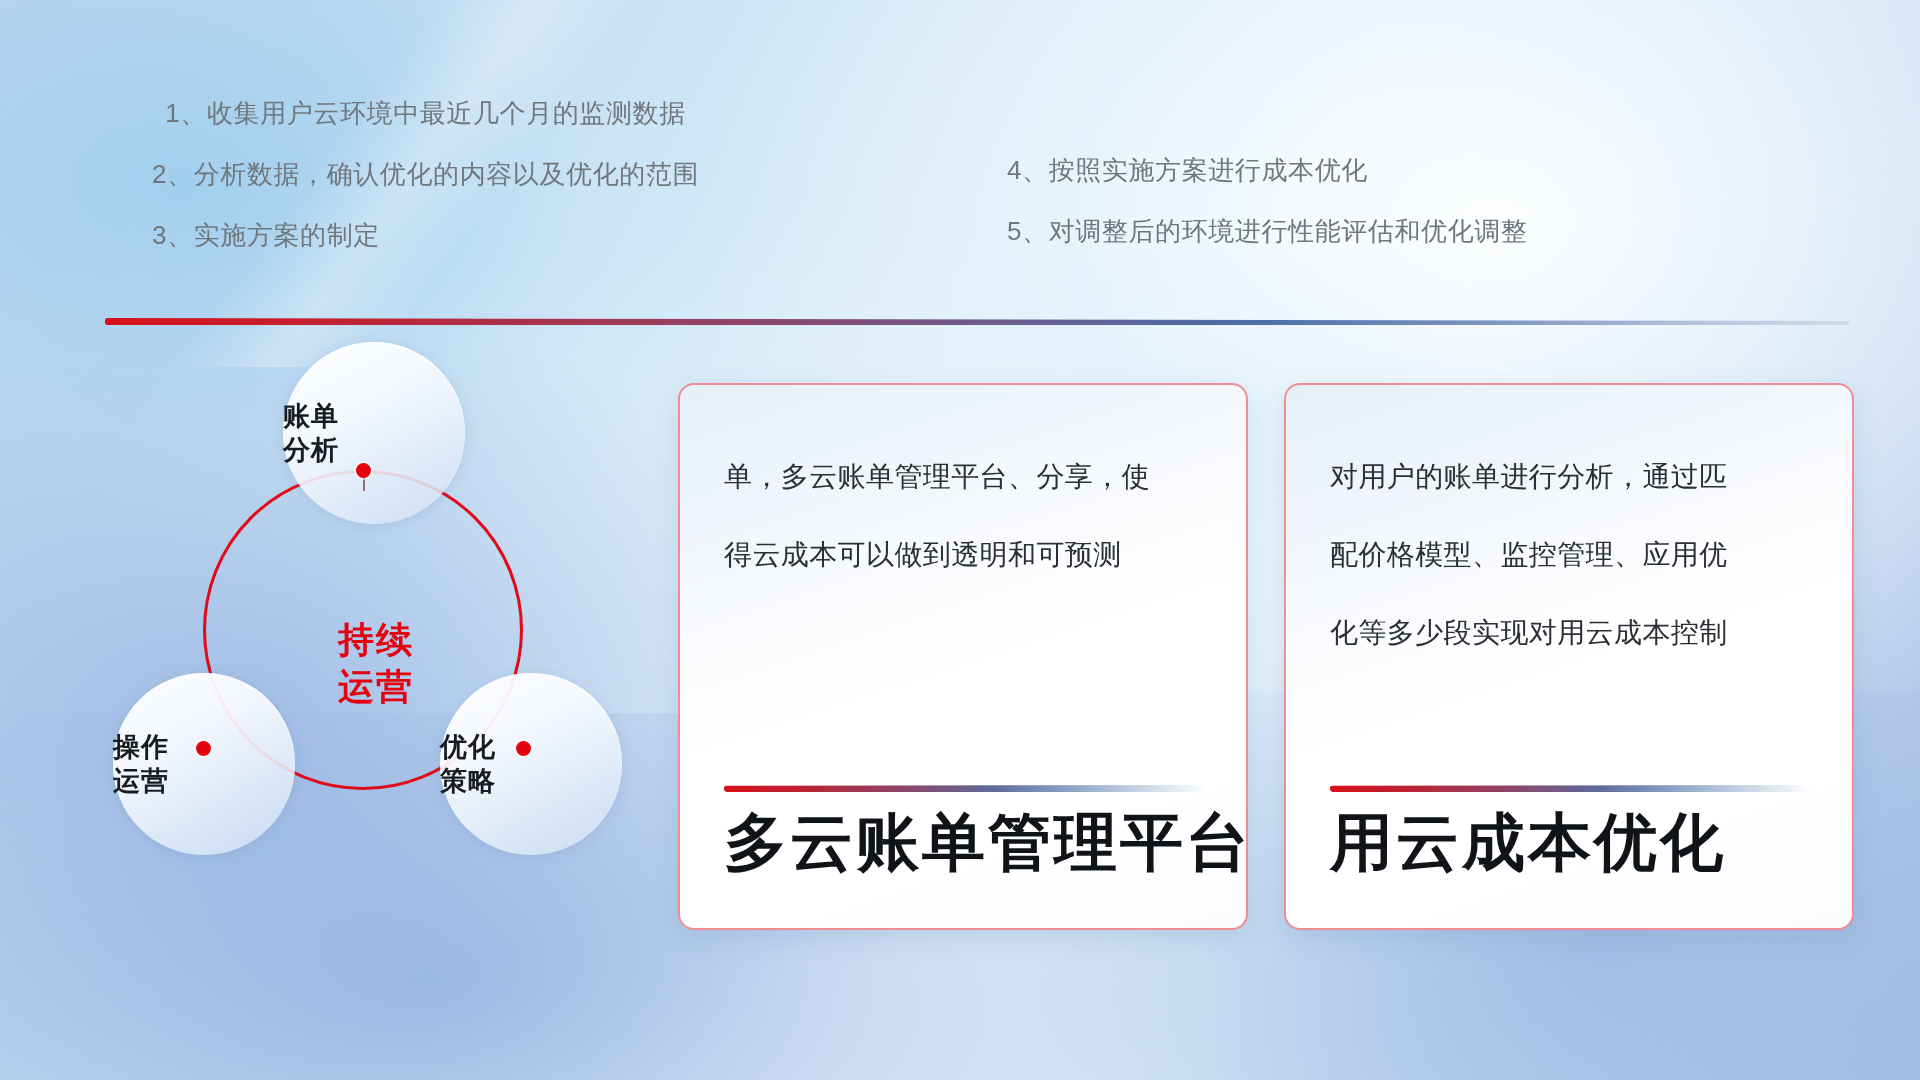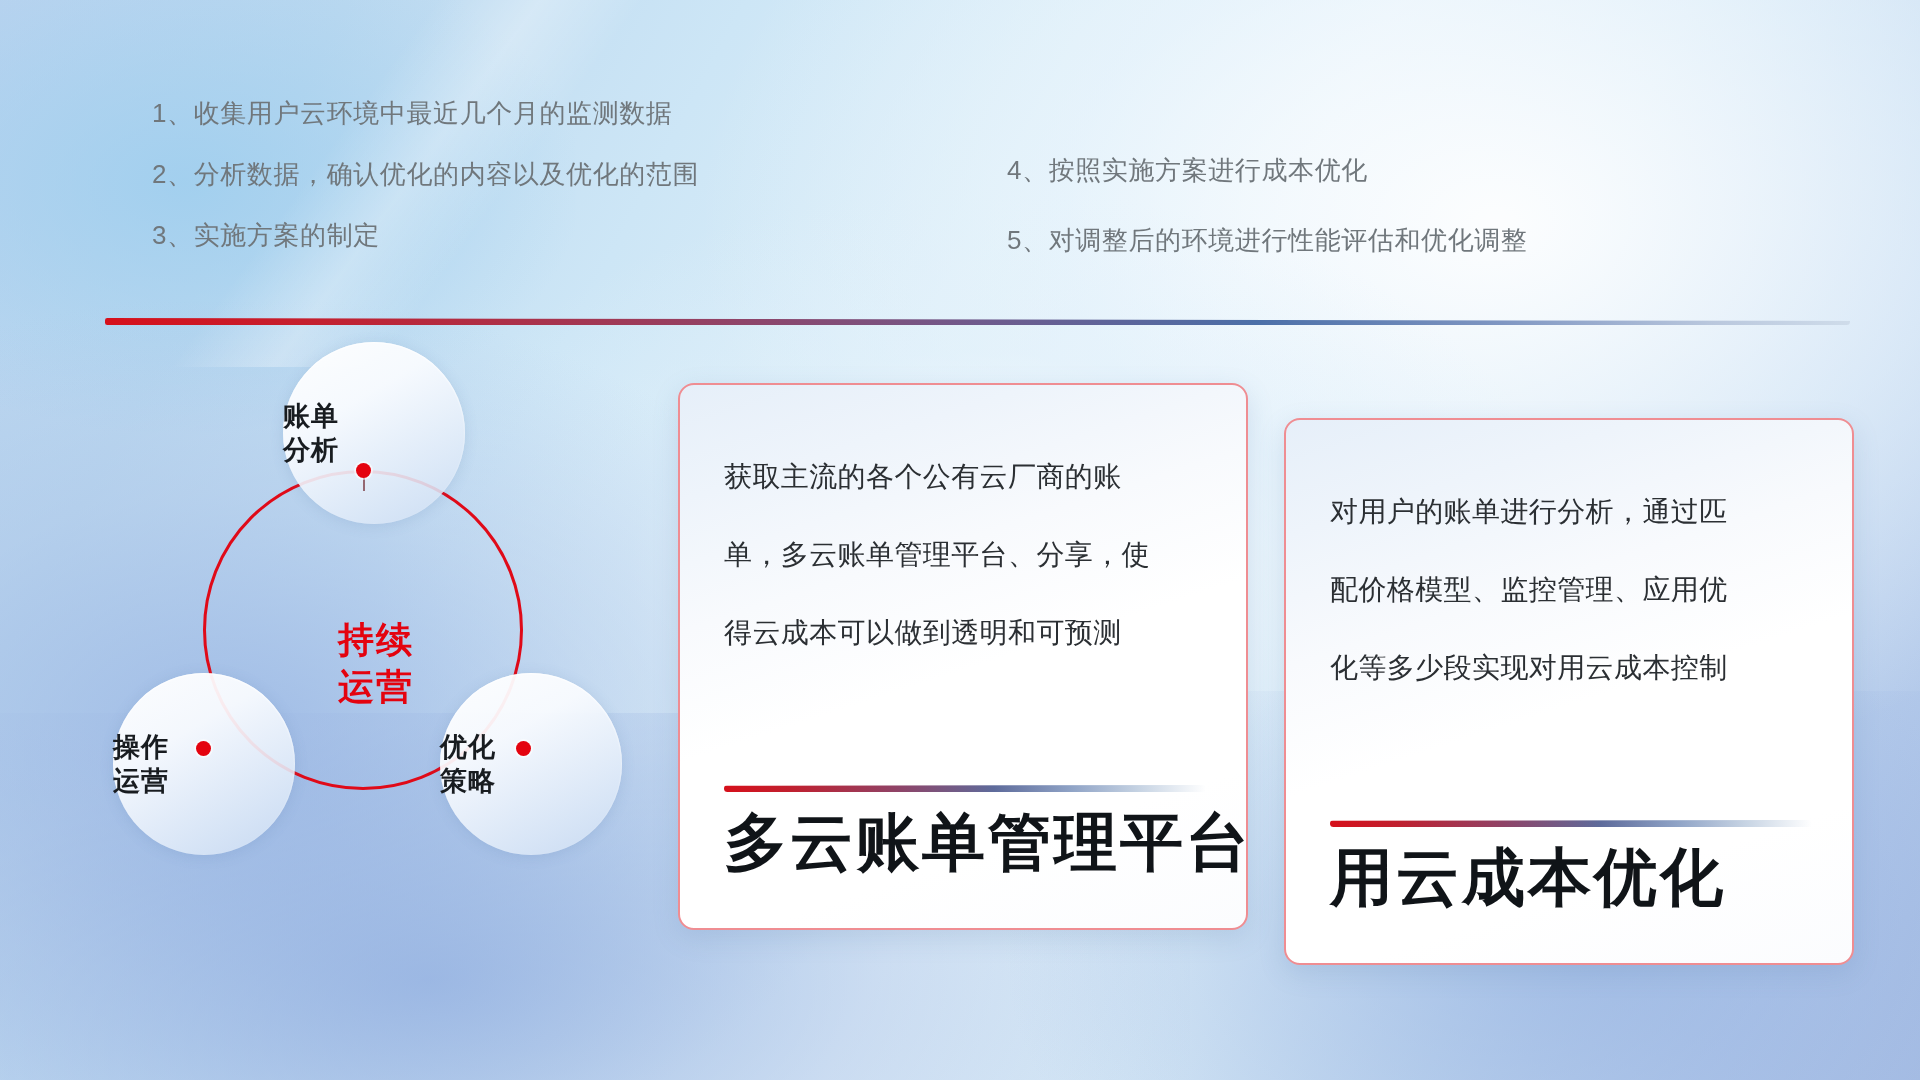--- a/index.html
+++ b/index.html
@@ -46,24 +46,24 @@
     background:linear-gradient(126deg, rgba(255,255,255,0) 38%, rgba(255,255,255,.30) 47%, rgba(255,255,255,0) 56%);
   }
 
   
   .steps { position:absolute; z-index:3; color:#6e7478; }
   .steps .line{
     font-size:26px; line-height:1.0; letter-spacing:.6px;
     white-space:nowrap; color:#70777c;
   }
   #steps-left  { left:152px; top:100px; }
-  #steps-left .line:nth-child(1){ margin-bottom:35px; }
+  #steps-left .line:nth-child(1){ margin-bottom:35px;text-align:center; }
   #steps-left .line:nth-child(2){ margin-bottom:35px; }
   #steps-right { left:1007px; top:157px; }
-  #steps-right .line:nth-child(1){ margin-bottom:44px; }
+  #steps-right .line:nth-child(1){ margin-bottom:35px; }
 
   
   #divider{
     position:absolute; z-index:3;
     left:105px; top:318px; width:1745px; height:7px;
     background:linear-gradient(90deg,#d6101b 0%, #c4202f 12%, #9e3a58 30%, #6f5a8c 50%, #4b6fa8 66%, #7f96c2 80%, #b9c7dd 92%, #cfdcea 100%);
     border-radius:4px 6px 6px 4px;
     clip-path:polygon(0 0, 100% 42%, 100% 100%, 0 100%);
   }
 
@@ -112,21 +112,21 @@
   
   .card{
     position:absolute; z-index:5;
     border:2px solid #ef8d92;
     border-radius:16px;
     background:linear-gradient(162deg, #e6eff9 0%, #eef4fb 16%, #f8fafd 34%, #ffffff 52%, #ffffff 78%, #fbfcfe 100%);
     box-shadow:0 8px 26px rgba(90,125,170,.18);
     overflow:hidden;
   }
   #card-1{ left:678px; top:383px; width:570px; height:547px; }
-  #card-2{ left:1284px; top:383px; width:570px; height:547px;margin-top:35px; }
+  #card-2{ left:1284px; top:383px; width:570px; height:547px; }
 
   .card-body{
     position:absolute; left:44px; right:40px; top:78px;
     font-size:28px; line-height:1.0; color:#2b2f33; letter-spacing:.4px;
   }
   .card-body .cl{ display:block; white-space:nowrap; margin-bottom:50px; }
   .card-rule{
     position:absolute; left:44px; right:40px; bottom:136px; height:7px;
     border-radius:4px;
     background:linear-gradient(90deg,#d6101b 0%, #c0202f 14%, #8f4367 36%, #5e6b9b 56%, #8fa3c6 72%, #c6d3e3 86%, rgba(230,238,246,0) 100%);
@@ -190,21 +190,20 @@
   </div>
 
   <div class="node-stem" id="stem-top"></div>
   <div class="node-dot" id="dot-top"></div>
   <div class="node-dot" id="dot-left"></div>
   <div class="node-dot" id="dot-right"></div>
 </div>
 
 <div class="card" id="card-1">
   <div class="card-body">
-    <span class="cl">获取主流的各个公有云厂商的账</span>
     <span class="cl">单，多云账单管理平台、分享，使</span>
     <span class="cl">得云成本可以做到透明和可预测</span>
   </div>
   <div class="card-rule"></div>
   <div class="card-title">多云账单管理平台</div>
 </div>
 
 <div class="card" id="card-2">
   <div class="card-body">
     <span class="cl">对用户的账单进行分析，通过匹</span>

